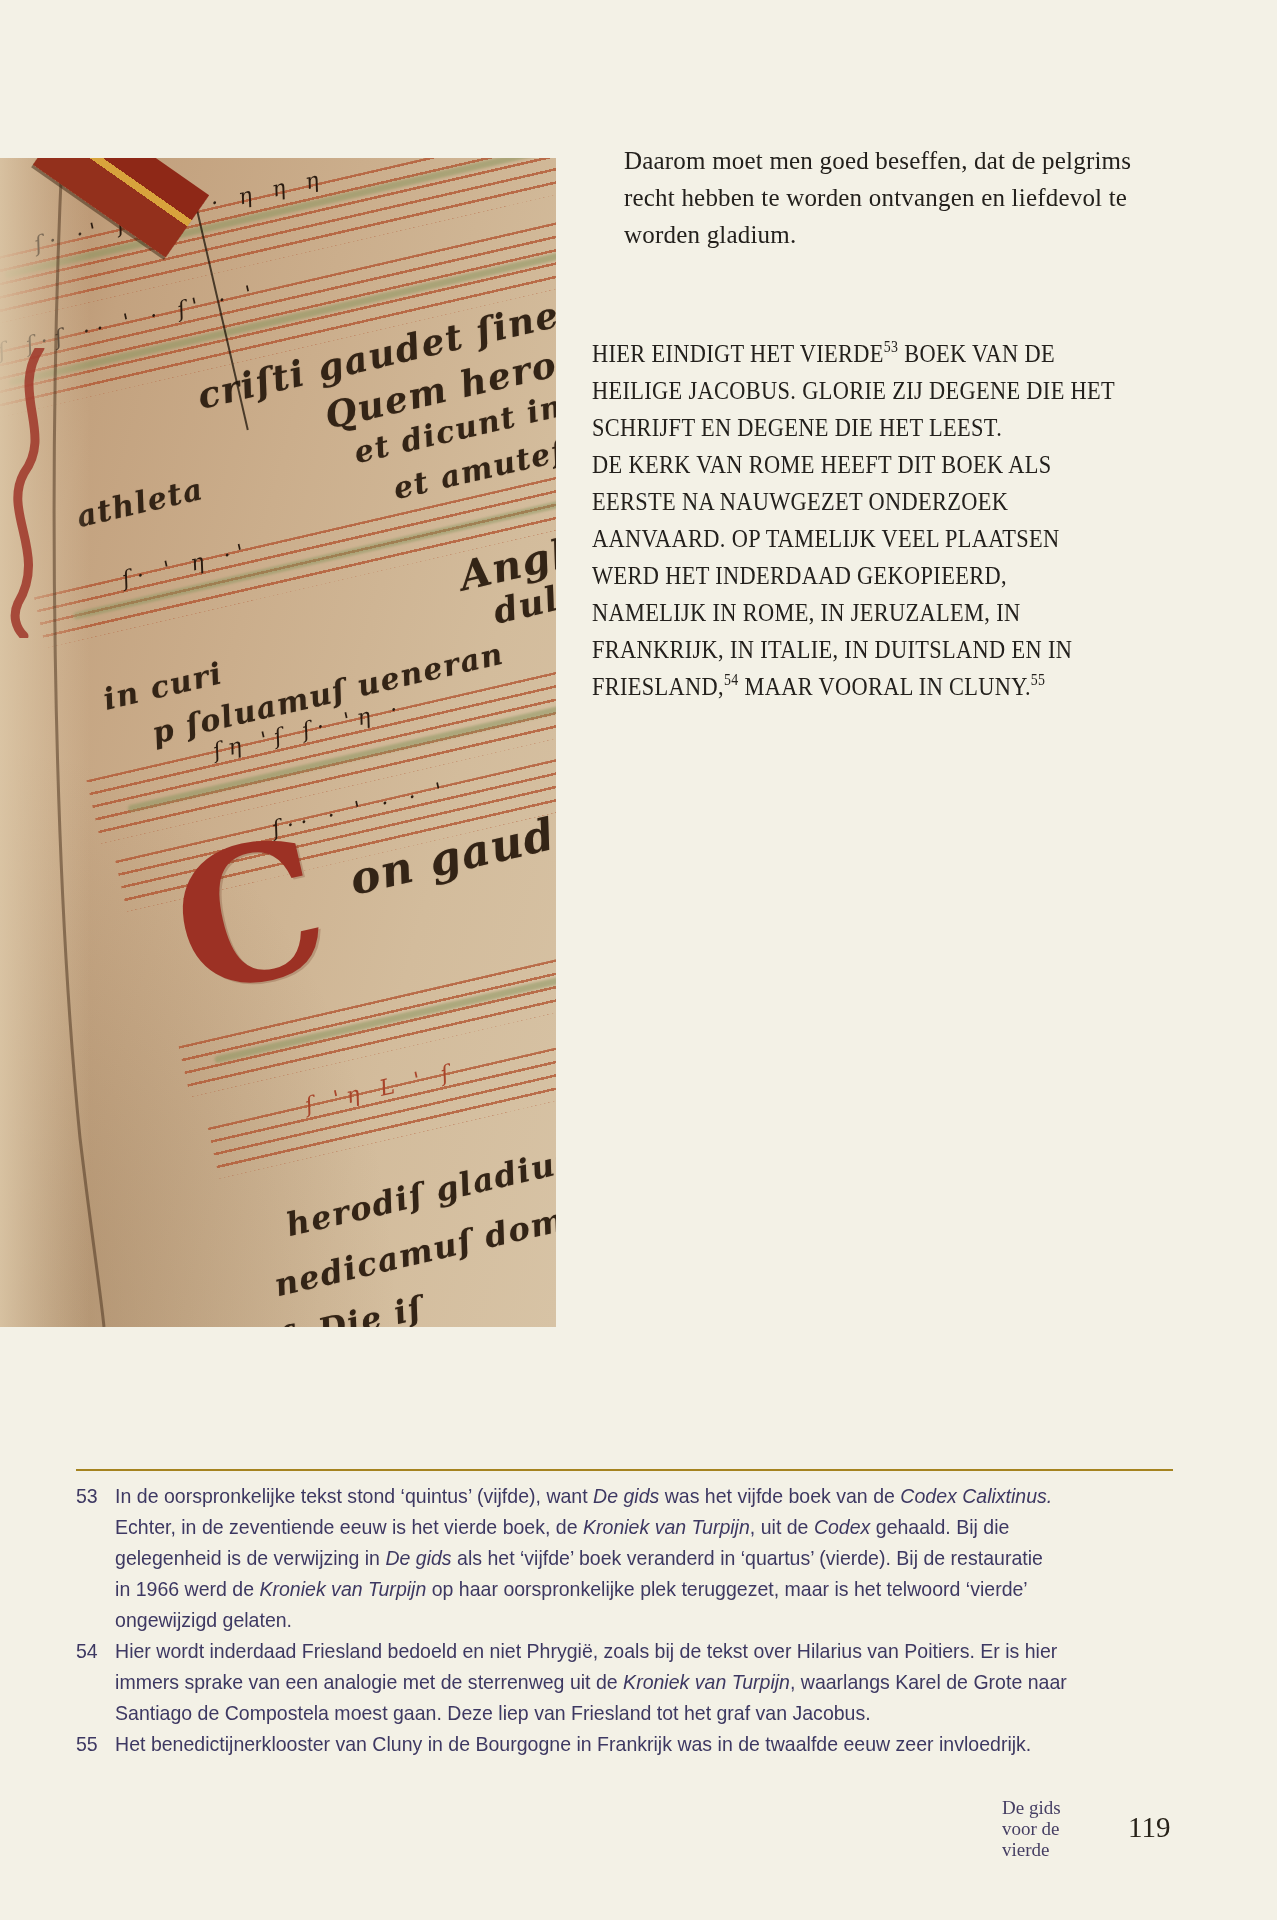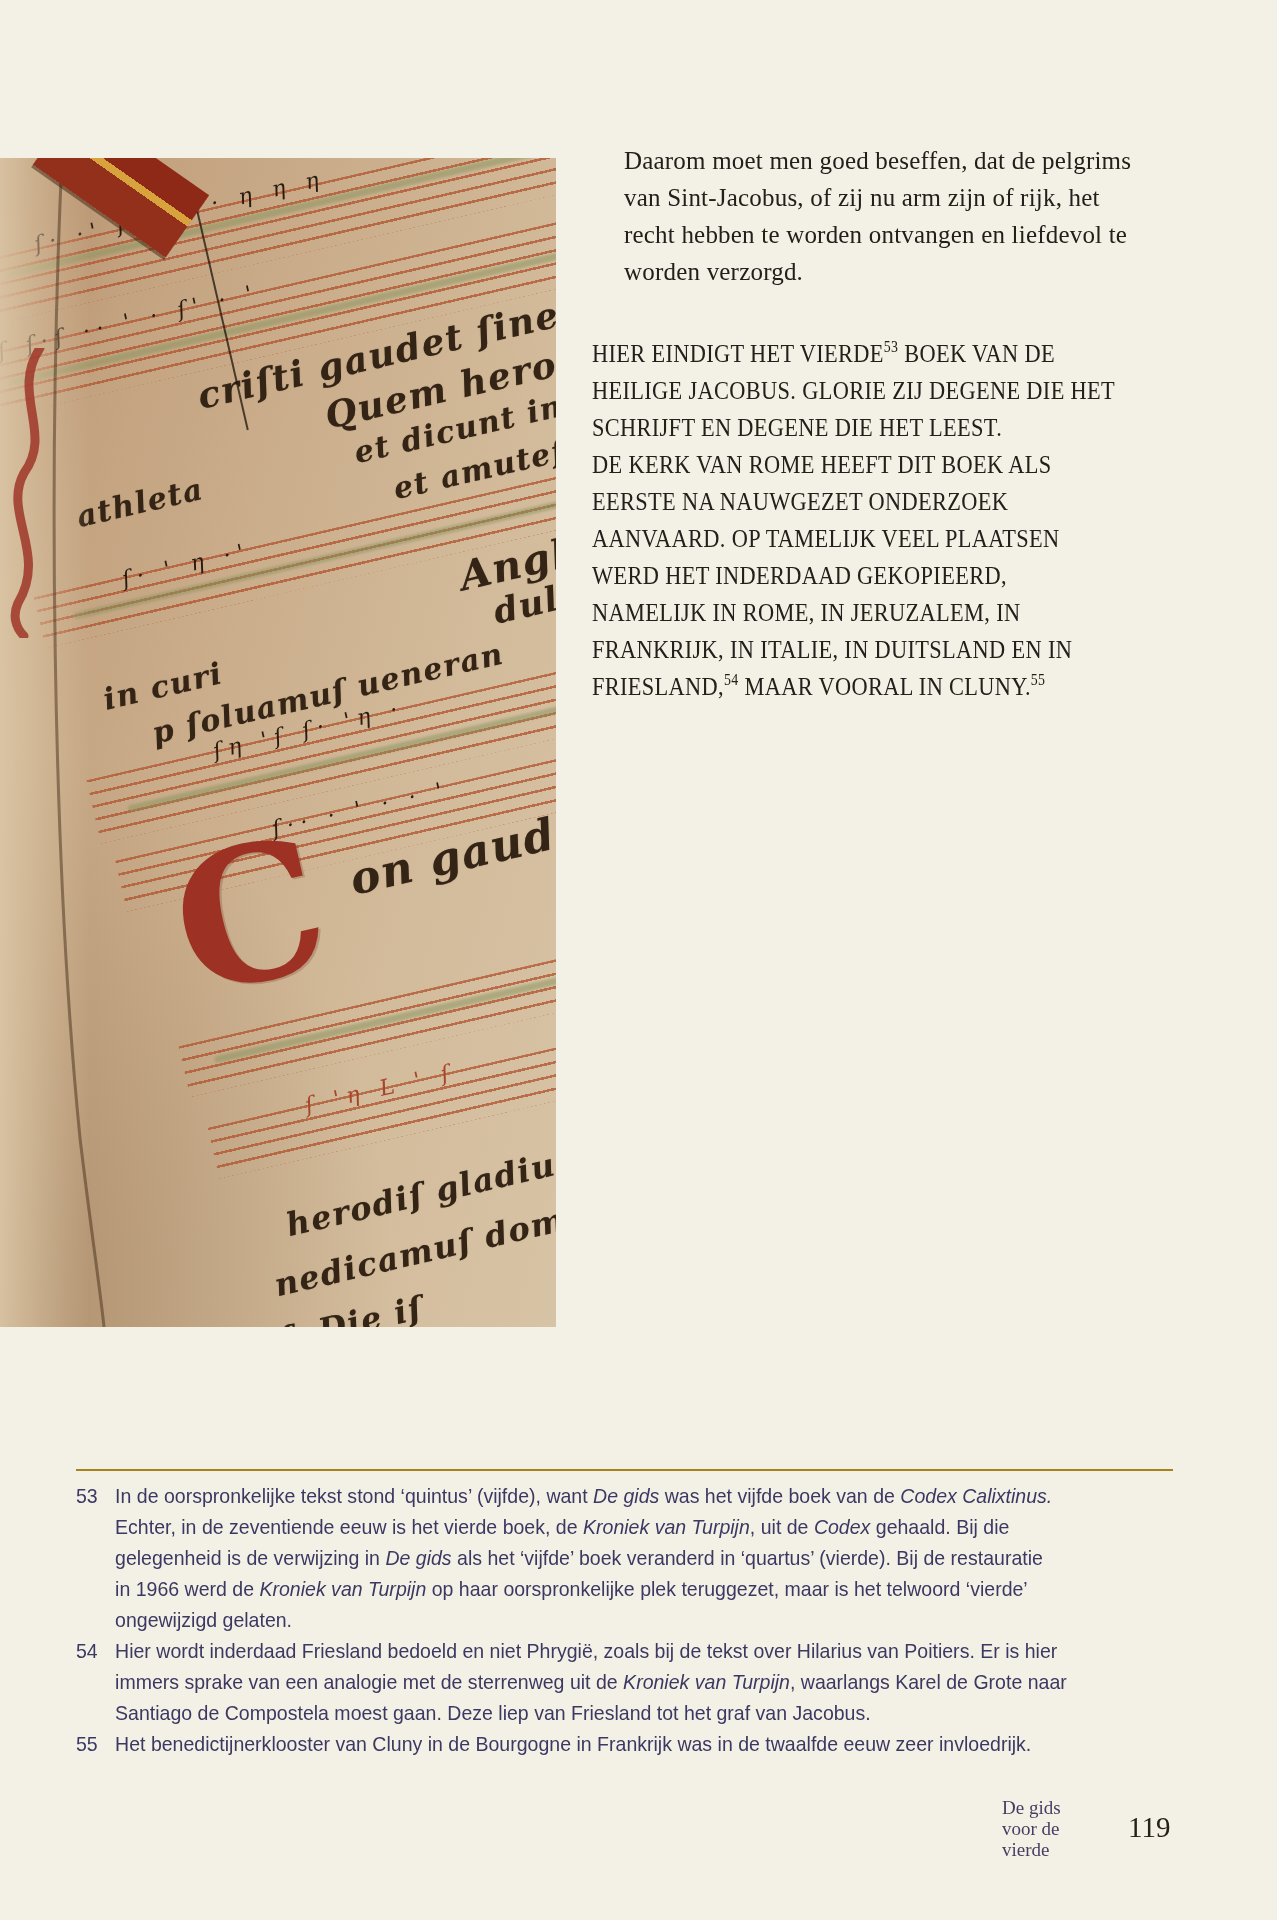--- a/index.html
+++ b/index.html
@@ -176,23 +176,22 @@
       <path d="M62,0 C48,300 52,700 80,980 C92,1080 100,1130 104,1169" fill="none" stroke="rgba(70,45,25,.5)" stroke-width="3"></path>
     </svg>
     <div class="banner"></div>
     <svg class="ornament-svg" width="70" height="290" style="left:2px;top:190px;">
       <path d="M38,0 C8,45 52,85 22,125 C0,165 46,205 16,255 C10,268 14,280 22,288" fill="none" stroke="#9c3124" stroke-width="9" stroke-linecap="round" opacity=".82"></path>
     </svg>
   </div>
 
   <div class="intro">
       <div class="tline">Daarom moet men goed beseffen, dat de pelgrims</div>
-      <div class="tline">van Sint-Jacobus, of zij nu arm zijn of rijk, het</div>
       <div class="tline">recht hebben te worden ontvangen en liefdevol te</div>
-      <div class="tline">worden verzorgd.</div>
+      <div class="tline">worden gladium.</div>
     </div>
   <div class="caps">
       <div class="tline"><span>HIER EINDIGT HET VIERDE</span><span class="sup">53</span><span> BOEK VAN DE</span></div>
       <div class="tline"><span>HEILIGE JACOBUS. GLORIE ZIJ DEGENE DIE HET</span></div>
       <div class="tline"><span>SCHRIJFT EN DEGENE DIE HET LEEST.</span></div>
       <div class="tline"><span>DE KERK VAN ROME HEEFT DIT BOEK ALS</span></div>
       <div class="tline"><span>EERSTE NA NAUWGEZET ONDERZOEK</span></div>
       <div class="tline"><span>AANVAARD. OP TAMELIJK VEEL PLAATSEN</span></div>
       <div class="tline"><span>WERD HET INDERDAAD GEKOPIEERD,</span></div>
       <div class="tline"><span>NAMELIJK IN ROME, IN JERUZALEM, IN</span></div>

